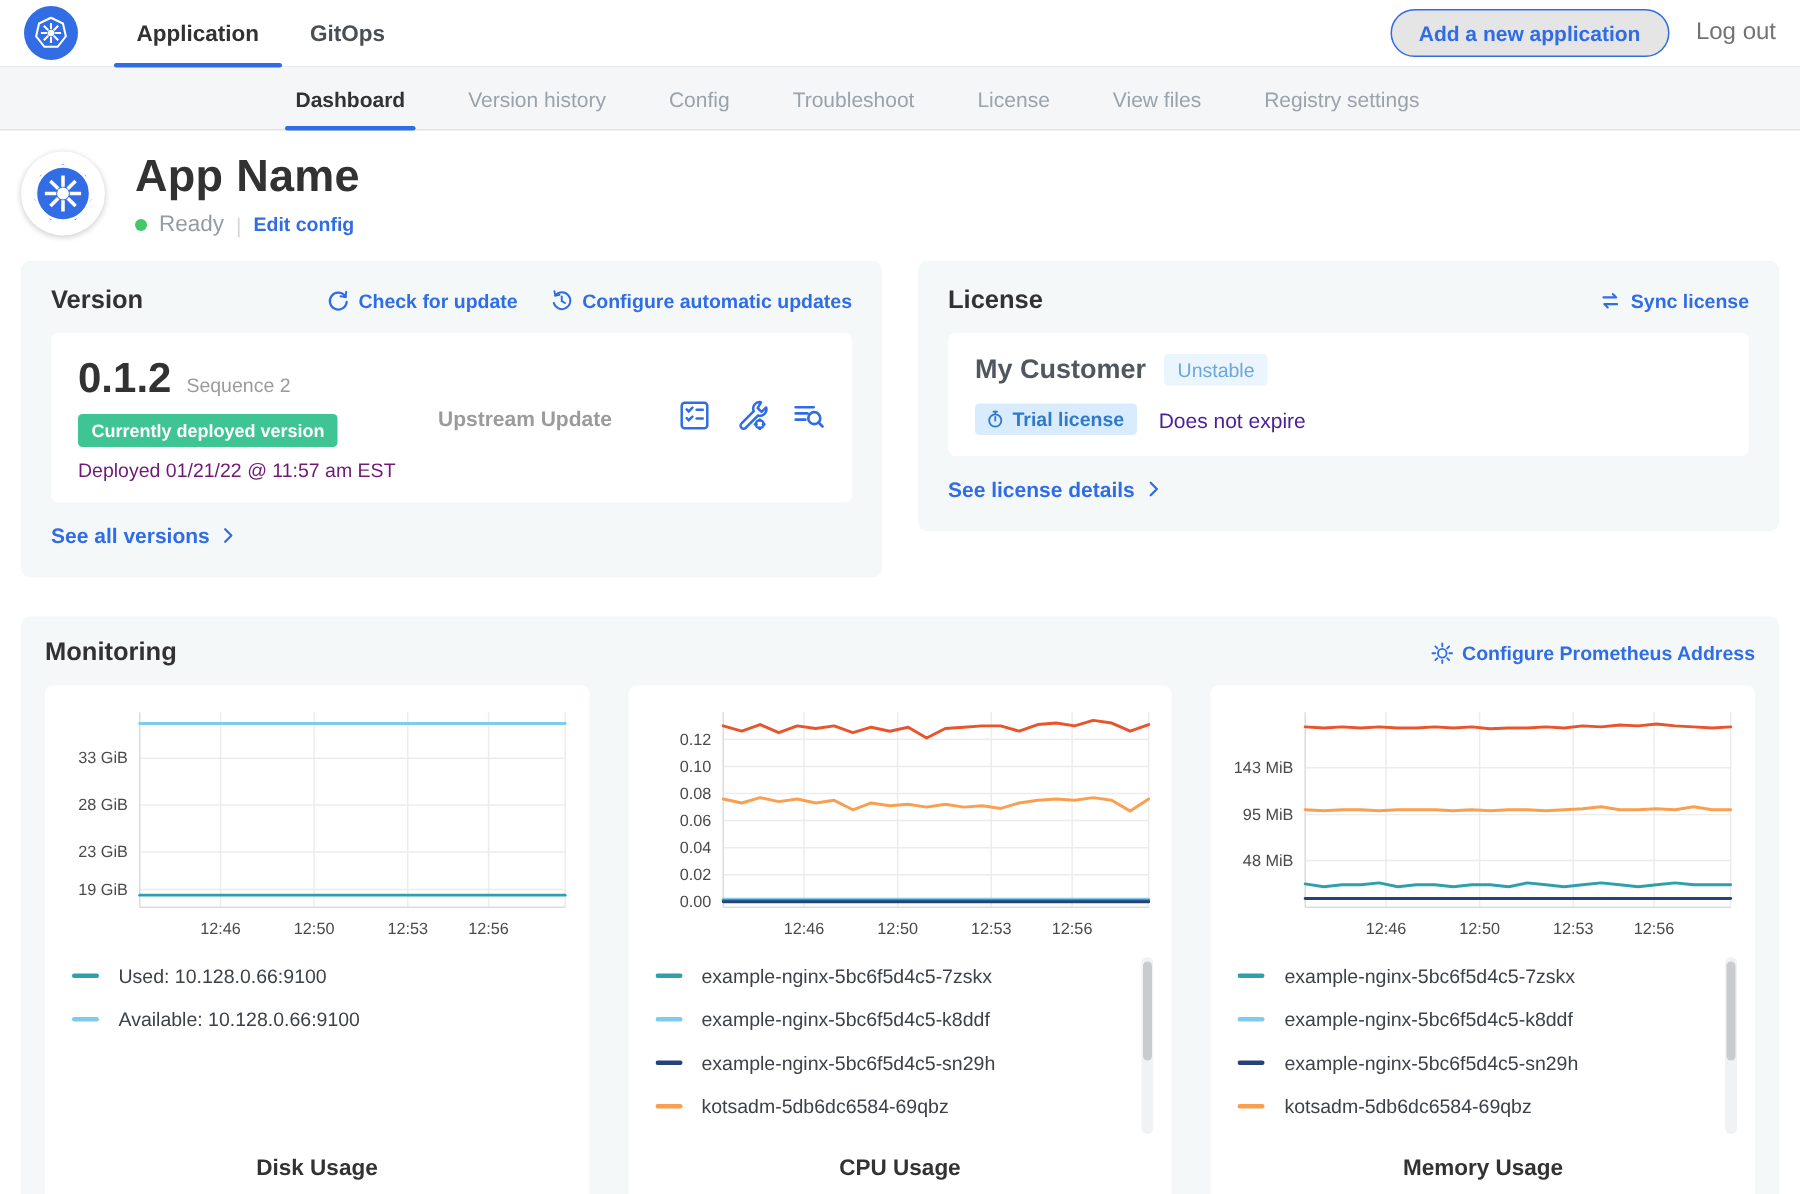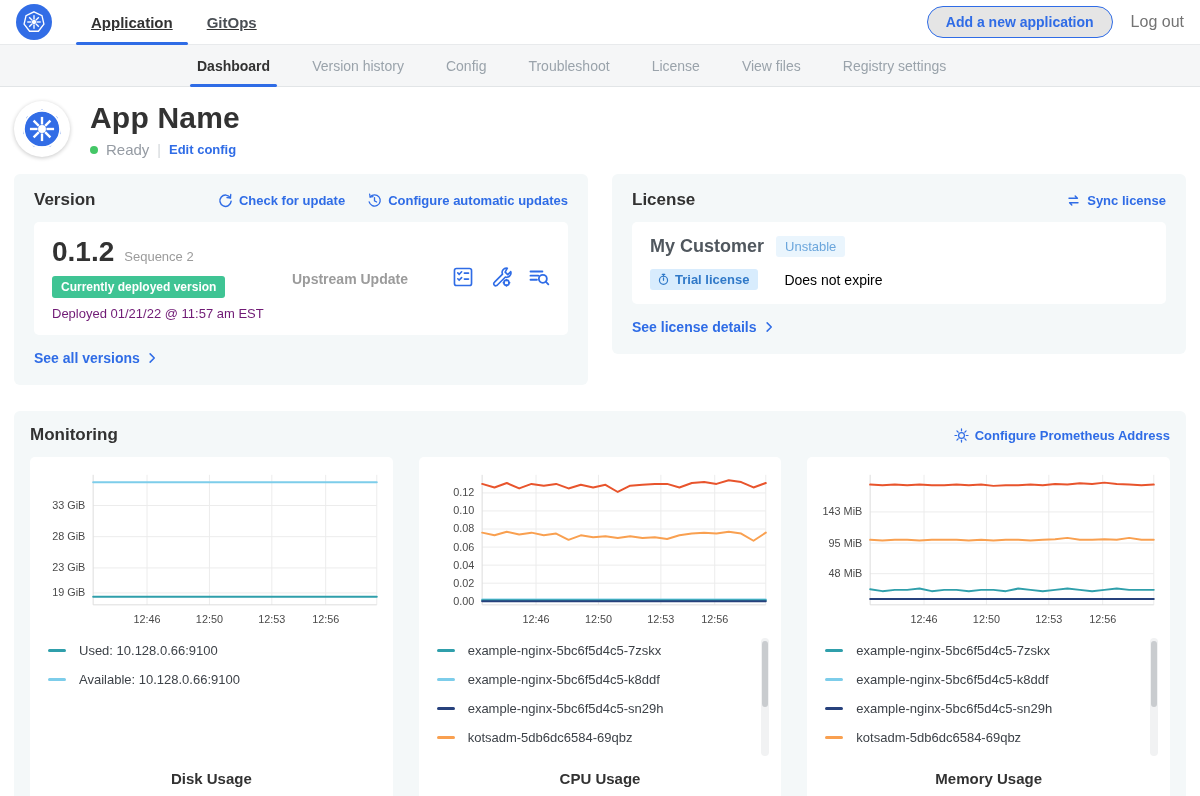--- a/index.html
+++ b/index.html
@@ -5,21 +5,21 @@
   * { margin:0; padding:0; box-sizing:border-box; }
   html,body { width:1200px; background:#fff; font-family:"Liberation Sans","DejaVu Sans",sans-serif; color:var(--c-text_dark); }
   body { height:796px; overflow:hidden; }
   a { text-decoration:none; cursor:pointer; }
   .blue-link { color:var(--c-accent); font-weight:700; font-size:13px; display:inline-flex; align-items:center; gap:6px; }
   .icon svg { display:block; }
 
   
   .topnav { height:45px; display:flex; align-items:center; padding:0 16px; border-bottom:1px solid #e8eaec; background:#fff; }
   .brand { width:36px; height:36px; border-radius:50%; background:var(--c-brand); display:flex; align-items:center; justify-content:center; margin-right:22px; cursor:pointer; }
-  .topnav-items { display:flex; height:100%;text-decoration:underline; }
+  .topnav-items { display:flex; height:100%; }
   .topnav-item { display:flex; align-items:center; padding:0 17px; font-size:15px; font-weight:700; color:#4a4f55; position:relative; cursor:pointer; }
   .topnav-item.active { color:#323232; }
   .topnav-item.active:after { content:""; position:absolute; left:2px; right:2px; bottom:-1px; height:3px; background:var(--c-accent); border-radius:2px; }
   .topnav-right { margin-left:auto; display:flex; align-items:center; gap:18px; }
   .pill-btn { border:1.5px solid var(--c-accent); color:var(--c-accent); background:#e5e5e5; font-weight:700; font-size:14px; padding:7px 18px; border-radius:20px; cursor:pointer; font-family:inherit; }
   .logout { font-size:16px; color:#737373; font-weight:400; }
 
   
   .subnav { height:42px; background:#f5f6f7; border-bottom:1px solid #e2e5e7; display:flex; padding-left:176px; }
   .subnav-tab { display:flex; align-items:center; padding:0 21px; font-size:14px; color:#9aa3ab; position:relative; cursor:pointer; }
@@ -57,21 +57,21 @@
   .icon-btn { background:none; border:none; color:var(--c-accent); cursor:pointer; padding:0; }
   .panel-footer { margin-top:14px; }
   .footer-link { font-size:14px; }
 
   
   .lic-name-row { display:flex; align-items:center; gap:12px; }
   .lic-name { font-size:18px; font-weight:700; color:#50575e; }
   .chip-light { background:#eaf5fd; color:#6ba6dc; font-size:13px; padding:3px 9px; border-radius:3px; }
   .lic-row2 { display:flex; align-items:center; gap:14px; margin-top:12px; }
   .chip-blue { background:#d8ecfd; color:#3079c8; font-size:13px; font-weight:700; padding:3px 9px 3px 7px; border-radius:3px; display:inline-flex; align-items:center; gap:5px; }
-  .lic-expiry { font-size:14px; color:#000000;margin-left:12px; }
+  .lic-expiry { font-size:14px; color:#4c1d95; }
 
   
   .monitoring { margin-top:26px; padding:14px 16px 16px; }
   .charts-grid { display:grid; grid-template-columns:1fr 1fr 1fr; gap:26px; }
   .chart-card { background:#fff; border-radius:5px; padding:8px 8px 10px; display:flex; flex-direction:column; }
   .chart-svg-wrap svg { width:100%; height:auto; display:block; }
   .legend-wrap { position:relative; height:128px; overflow:hidden; margin:6px 4px 0 10px; }
   .legend-item { display:flex; align-items:center; gap:13px; padding:7px 0; font-size:13px; color:#3d4248; }
   .legend-dash { width:18px; height:3px; border-radius:2px; flex:none; }
   .legend-scrollbar { position:absolute; top:2px; right:0; width:8px; height:118px; background:#f1f2f3; border-radius:4px; }

